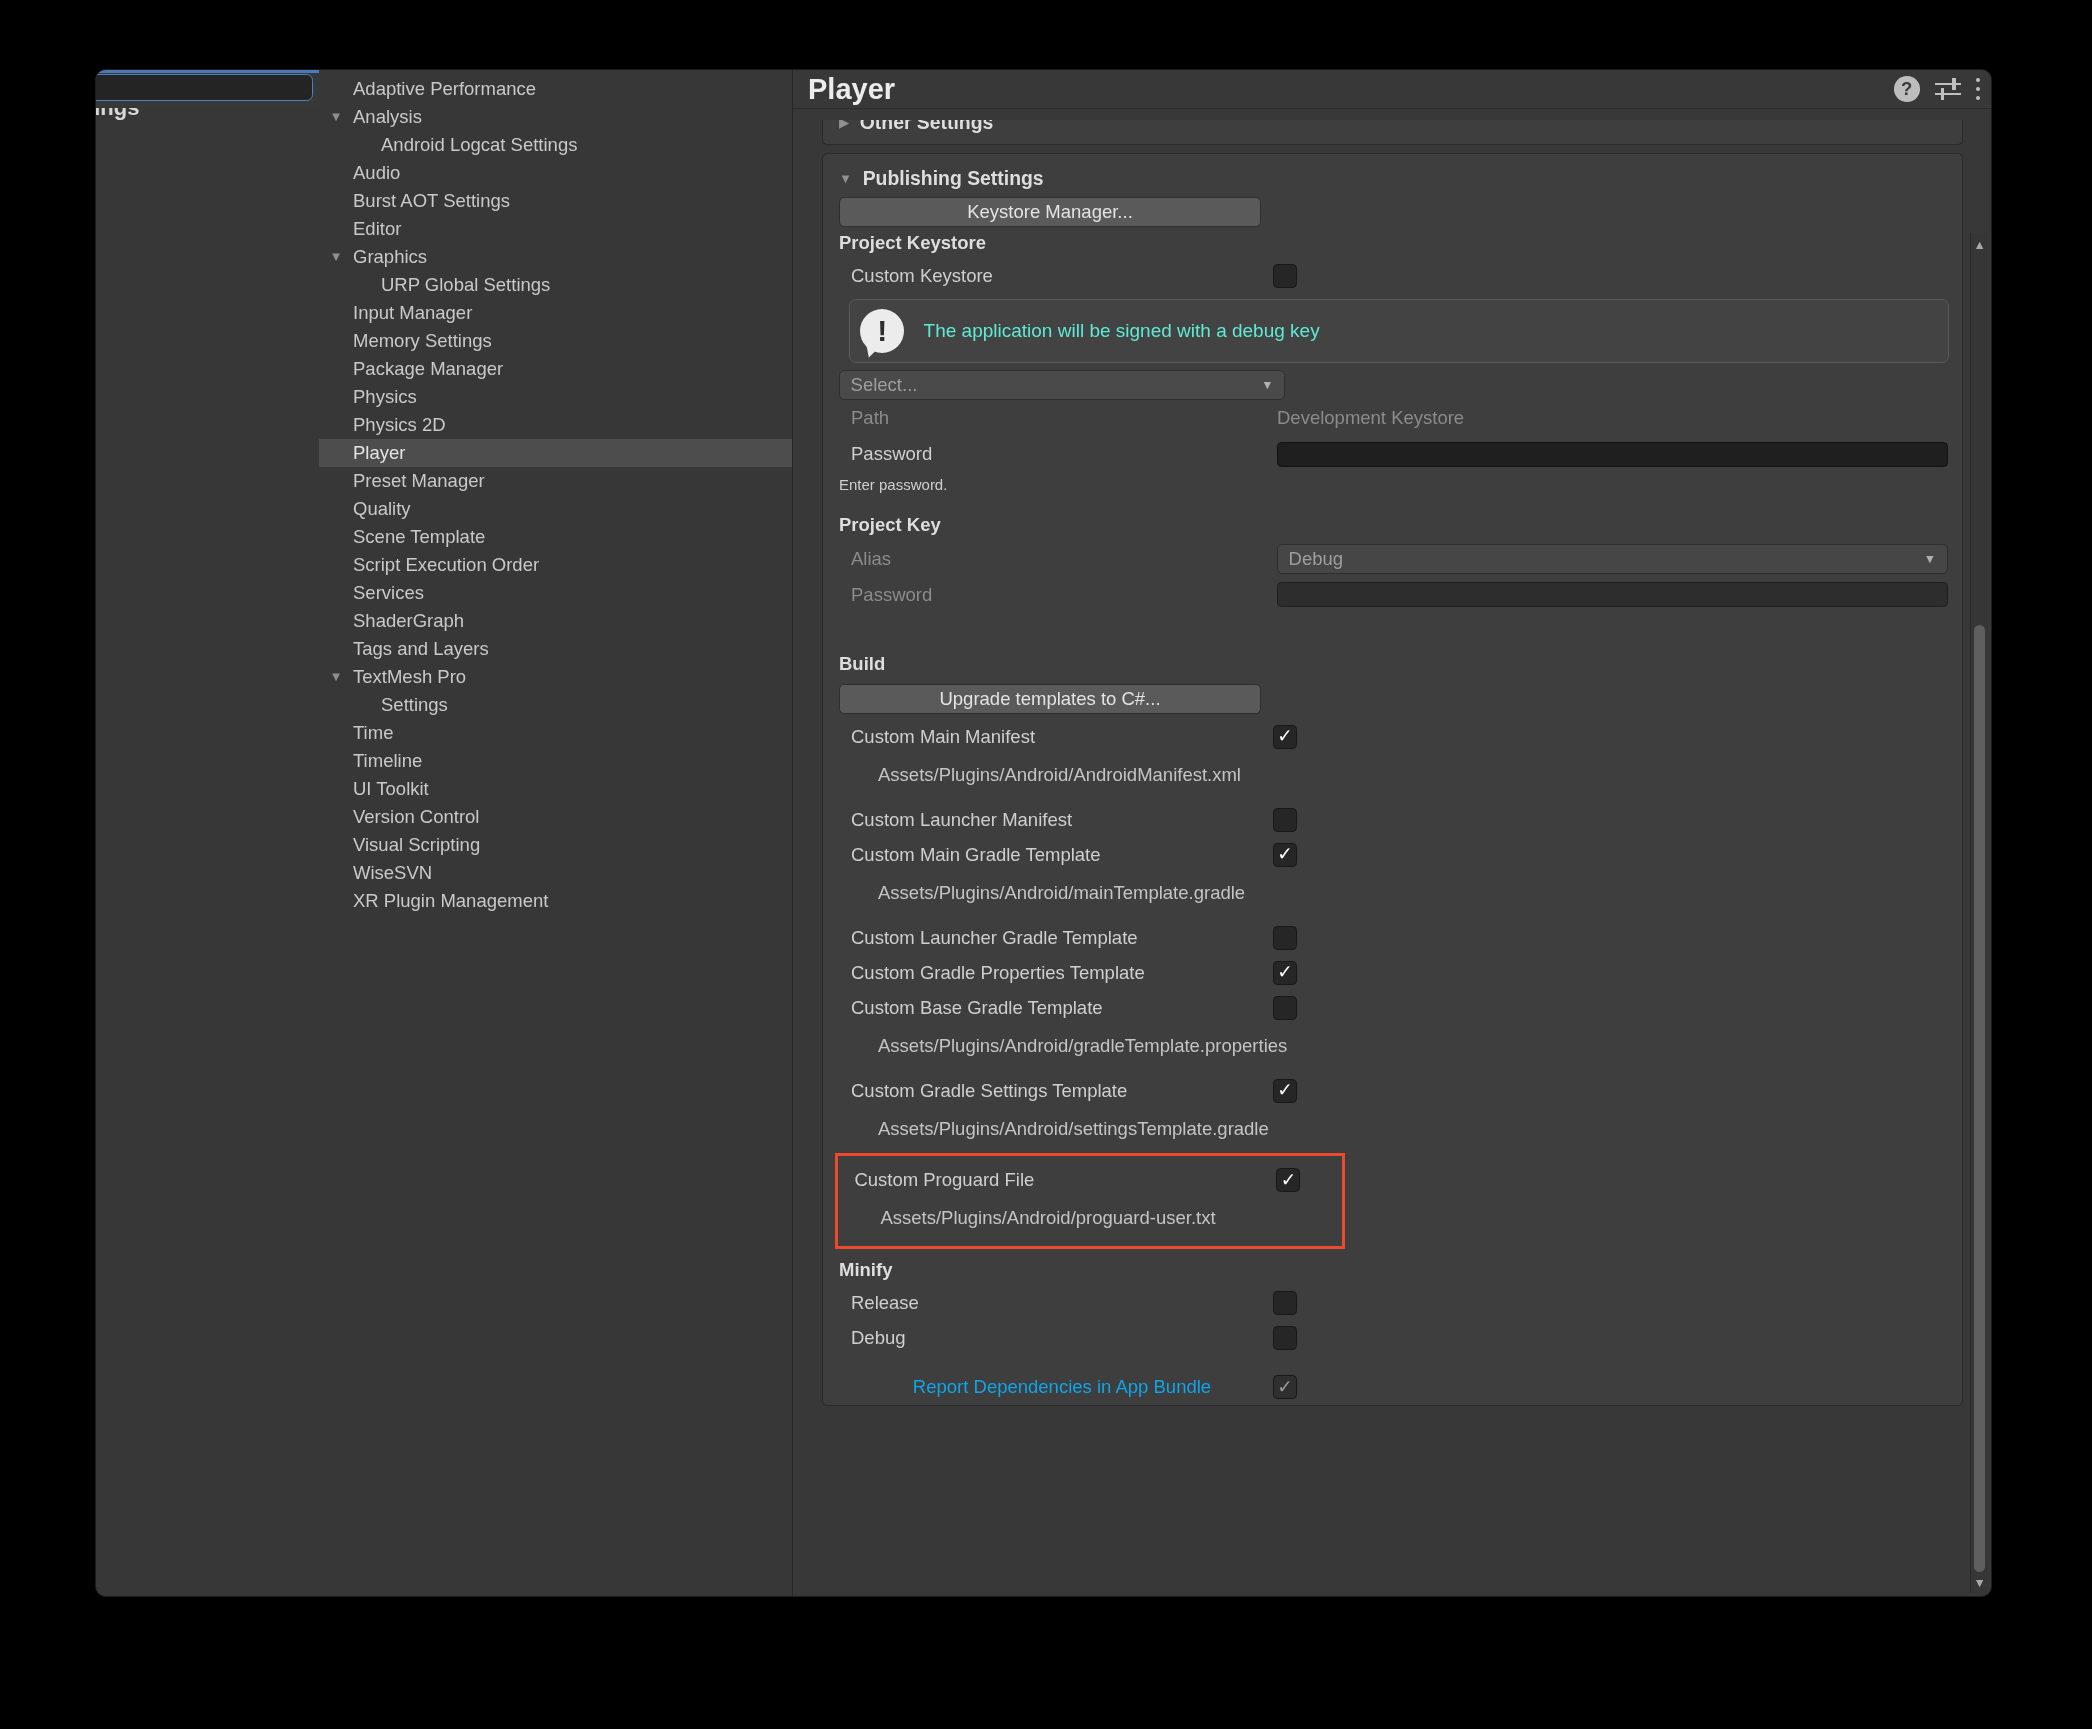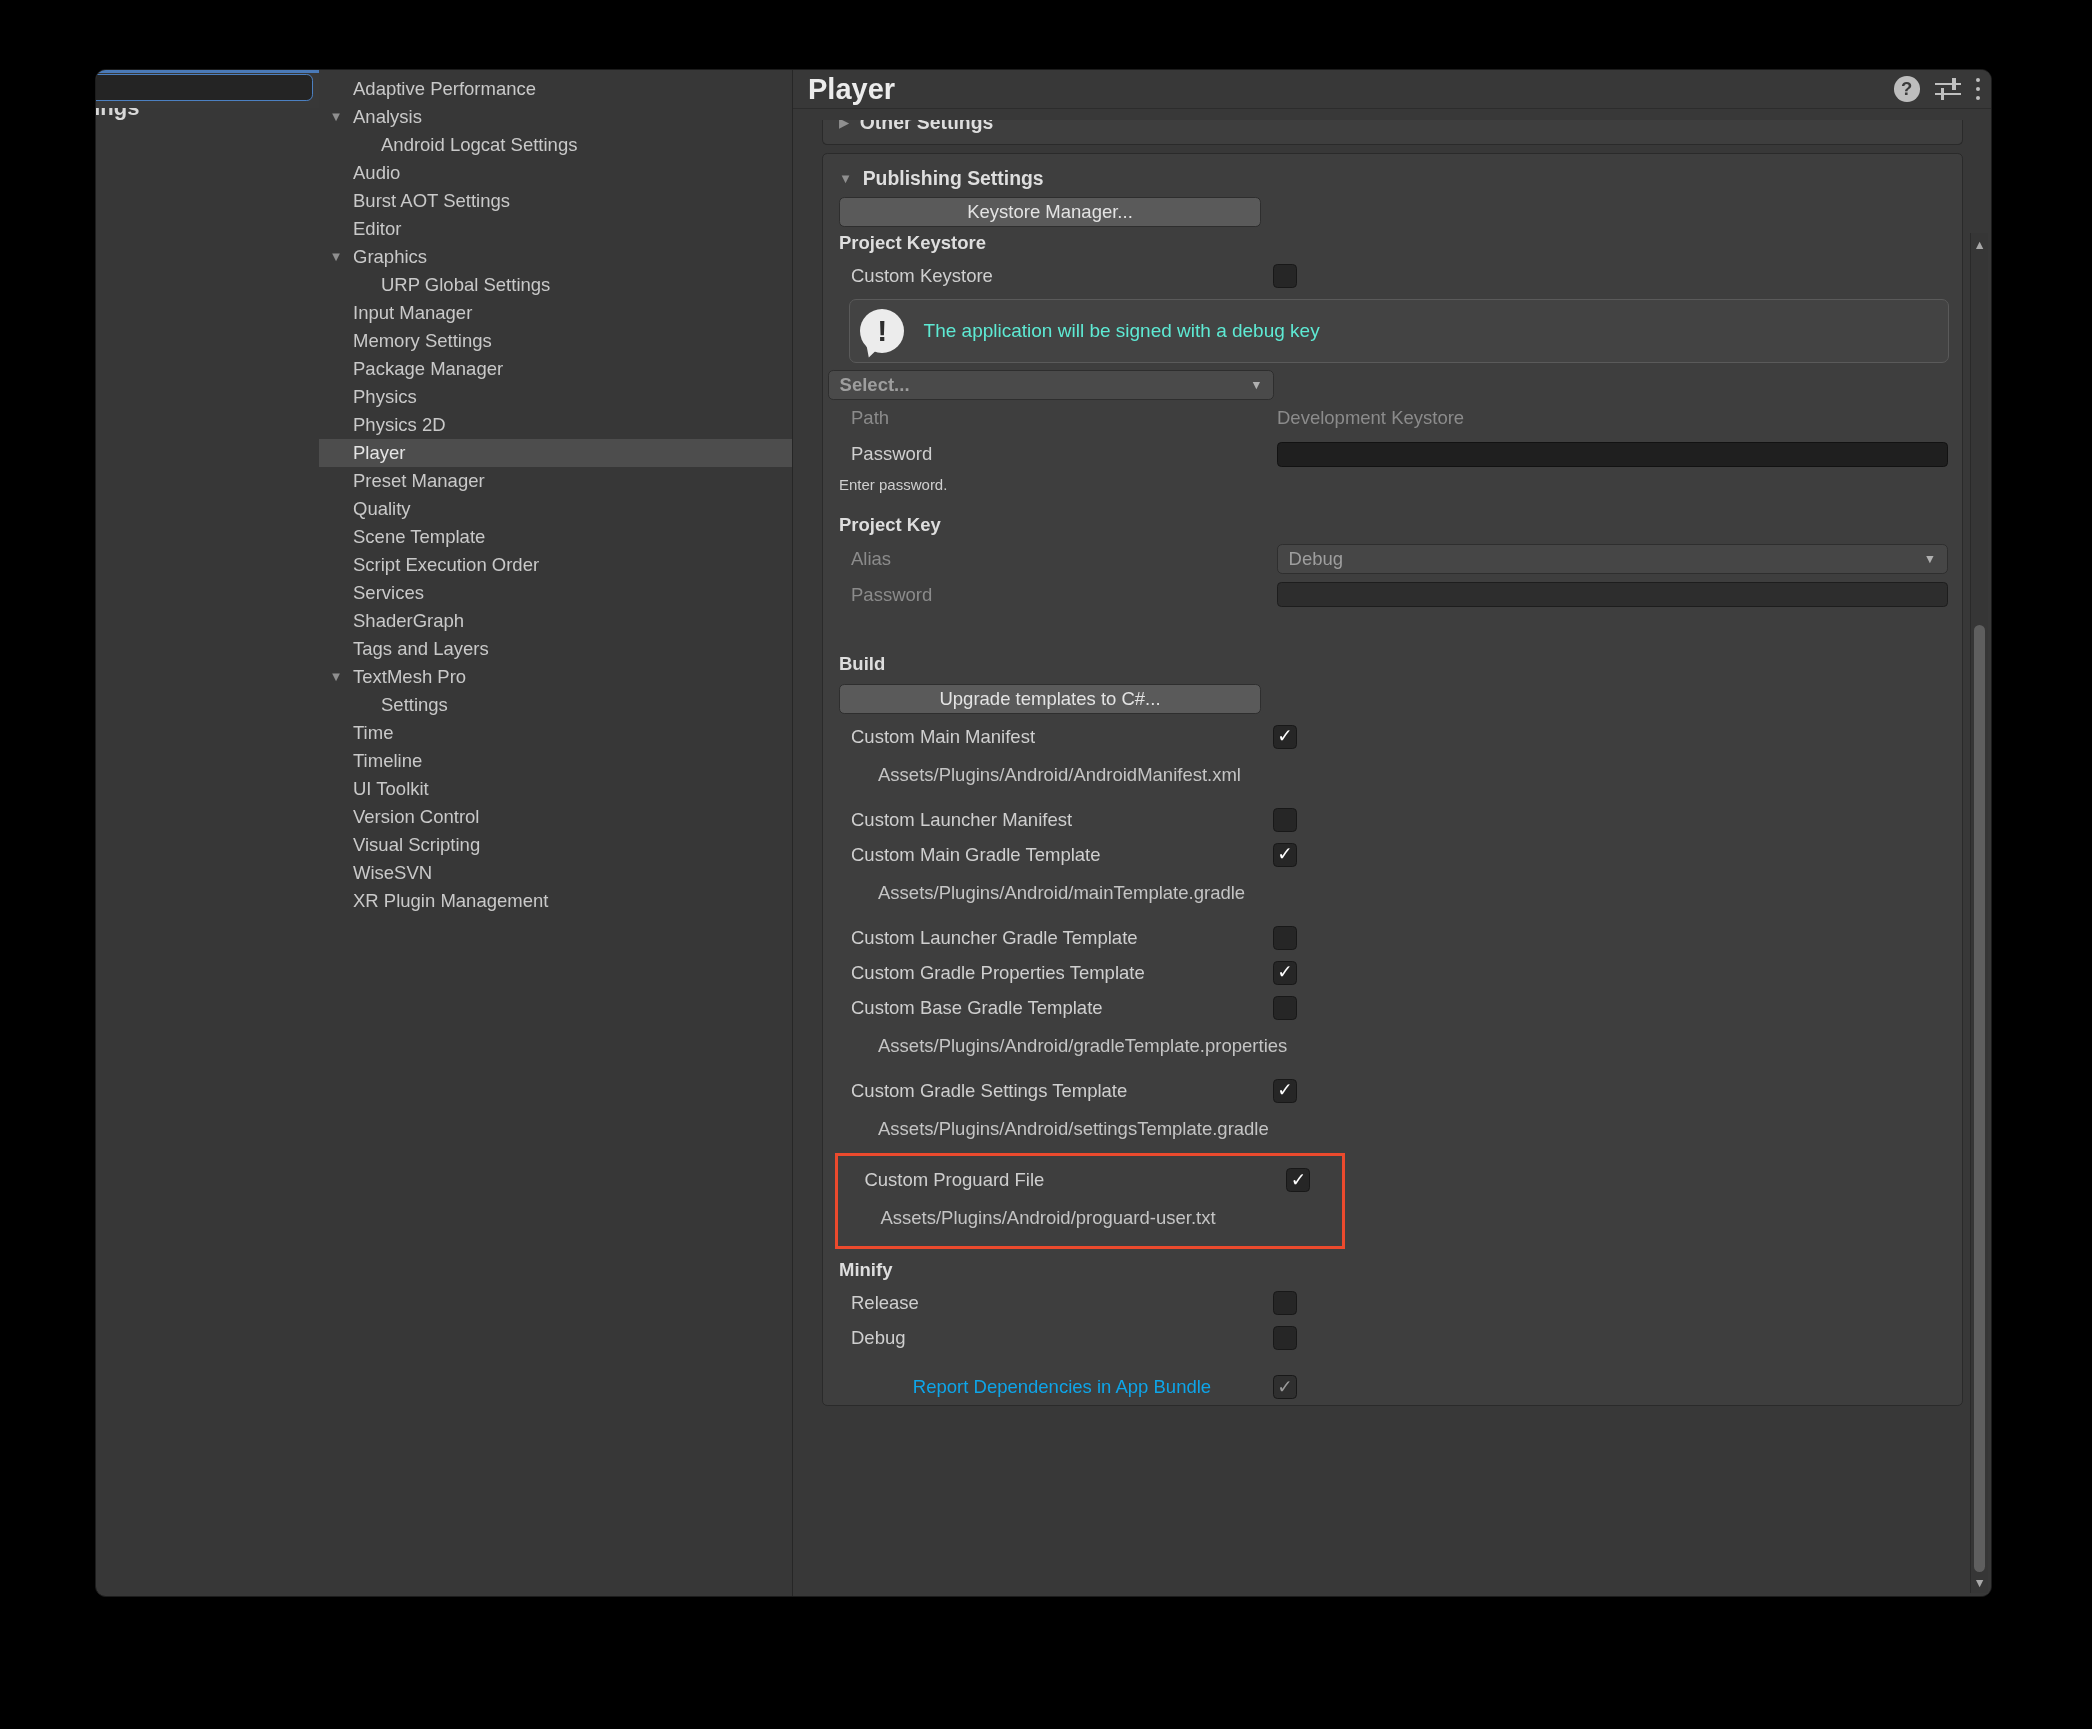--- a/index.html
+++ b/index.html
@@ -91,34 +91,34 @@
   .warnicon { position:relative; width:44px; height:44px; background:#ececec; border-radius:50%; flex:0 0 auto;
               display:flex; align-items:center; justify-content:center; color:#2d2d2d; font-weight:700; font-size:30px; }
   .warnicon::after { content:""; position:absolute; left:5.3px; bottom:-5.3px; width:0; height:0;
                      border-left:5.3px solid transparent; border-right:8.8px solid transparent; border-top:12.4px solid #ececec;
                      transform:rotate(12deg); }
   .infotext { color:#5eead4; font-size:19px; }
 
   .dd { height:30px; background:#4a4a4a; border:0.9px solid #2e2e2e; border-radius:5.3px; display:flex; align-items:center;
         justify-content:space-between; padding:0 10.6px; color:#9e9e9e; font-size:18.5px; }
   .dd .arr { color:#b0b0b0; font-size:12.4px; }
-  .dd.sel505 { width:446px; margin-left:5px;font-weight:bold; }
+  .dd.sel505 { width:446px; margin-left:16px; }
 
   .frow { display:flex; align-items:center; padding-left:28px; }
   .frow .flbl { width:426px; color:#cfcfcf; font-size:18.5px; flex:0 0 auto; }
   .frow .flbl.dim, .dimtext { color:#8b8b8b; }
   .frow .fval { color:#8b8b8b; font-size:18.5px; }
   .field { flex:1 1 auto; margin-right:14px; height:25px; border-radius:4.4px; }
   .field.dark { background:#1f1f1f; border:0.9px solid #121212; }
   .field.mid  { background:#2d2d2d; border:0.9px solid #1d1d1d; }
   .dd.grow { flex:1 1 auto; margin-right:14px; background:#464646; }
   .hint { height:25px; display:flex; align-items:center; padding-left:16px; color:#cfcfcf; font-size:15px; }
 
   .redbox { width:510px; margin-left:12.4px; margin-top:3.5px; border:3.5px solid #ec4a2d; padding:7px 0; }
-  .redbox .crow { padding-left:16px;margin-left:10px; }
+  .redbox .crow { padding-left:16px; }
   .redbox .prow { padding-left:42px; }
 
   
   .vscroll { position:absolute; right:2.6px; top:163px; bottom:2.6px; width:18.5px; background:#363636; border-left:1.8px solid #2a2a2a; }
   .sarrow { position:absolute; left:0; right:0; text-align:center; color:#a8a8a8; font-size:12.4px; }
   .sarrow.up { top:5.3px; } .sarrow.down { bottom:3.5px; }
   .sthumb { position:absolute; left:2.6px; width:11.5px; top:392px; height:947px; background:#5f5f5f; border-radius:7px; }
 </style>
 </head>
 <body>

